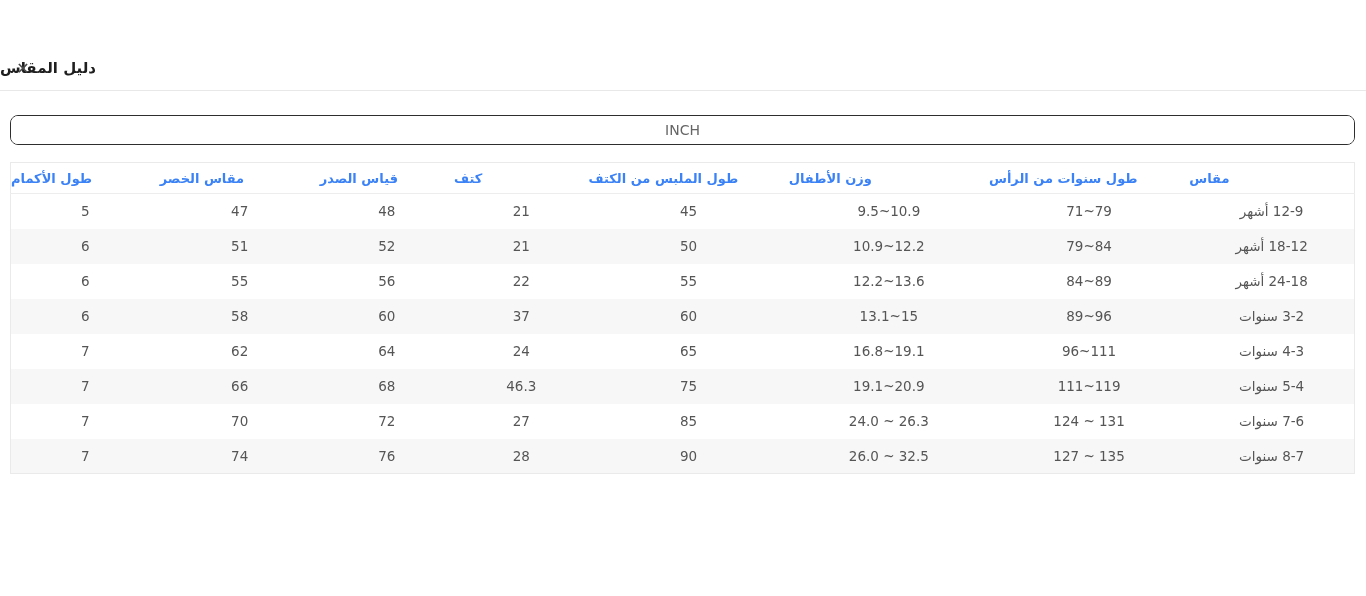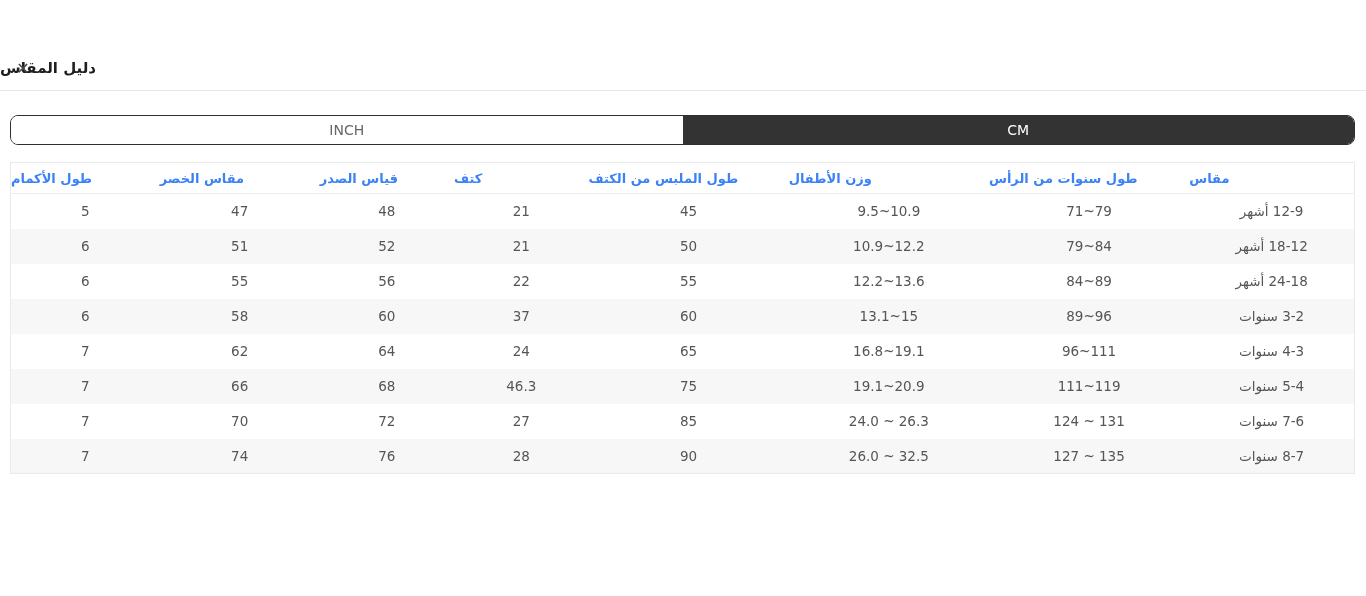--- a/index.html
+++ b/index.html
@@ -101,21 +101,20 @@
 </head>
 <body>
 
 <header class="modal-header">
   <button class="close-button">✕</button>
   <h1 class="modal-title">دليل المقاس</h1>
 </header>
 
 <div class="unit-toggle">
   <button class="toggle-btn">INCH</button>
-  <button class="toggle-btn active">CM</button>
 </div>
 
 <div class="table-wrap">
   <table class="size-table">
     <colgroup>
         <col style="width: 12.3%;">
         <col style="width: 14.9%;">
         <col style="width: 14.9%;">
         <col style="width: 14.9%;">
         <col style="width: 10%;">

